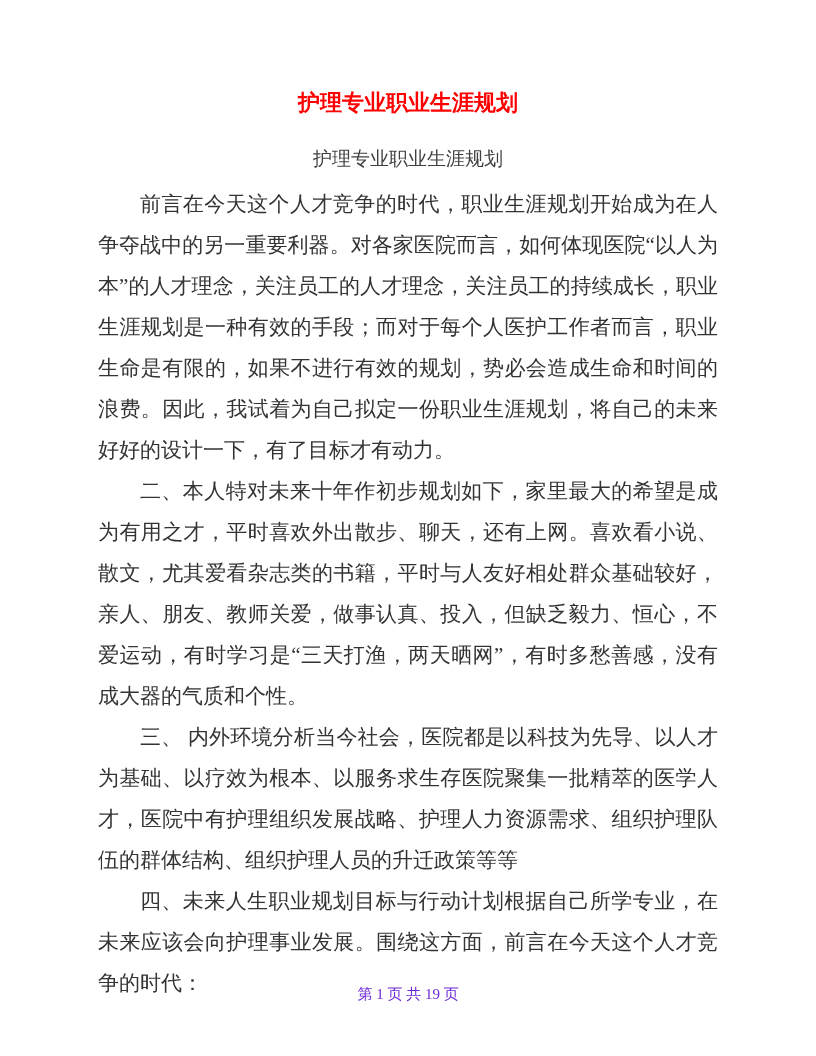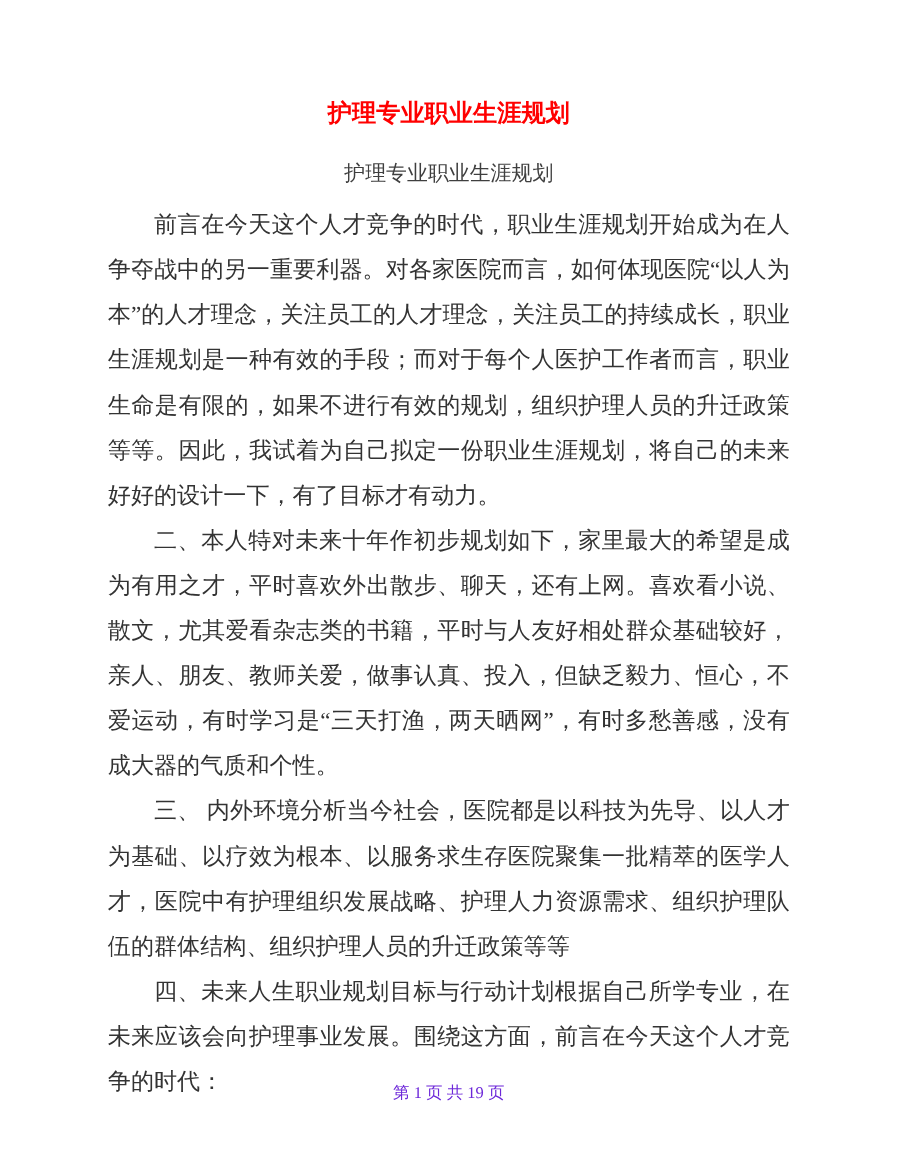--- a/index.html
+++ b/index.html
@@ -58,21 +58,21 @@
   }
 </style>
 </head>
 <body>
 
 <div class="page">
   <div class="content">
     <h1 class="doc-title">护理专业职业生涯规划</h1>
     <h2 class="doc-subtitle">护理专业职业生涯规划</h2>
     <div id="paragraphs">
-        <p class="body-para">前言在今天这个人才竞争的时代，职业生涯规划开始成为在人争夺战中的另一重要利器。对各家医院而言，如何体现医院“以人为本”的人才理念，关注员工的人才理念，关注员工的持续成长，职业生涯规划是一种有效的手段；而对于每个人医护工作者而言，职业生命是有限的，如果不进行有效的规划，组织护理人员的升迁政策等等。因此，我试着为自己拟定一份职业生涯规划，将自己的未来好好的设计一下，有了目标才有动力。</p>
+        <p class="body-para">前言在今天这个人才竞争的时代，职业生涯规划开始成为在人争夺战中的另一重要利器。对各家医院而言，如何体现医院“以人为本”的人才理念，关注员工的人才理念，关注员工的持续成长，职业生涯规划是一种有效的手段；而对于每个人医护工作者而言，职业生命是有限的，如果不进行有效的规划，势必会造成生命和时间的浪费。因此，我试着为自己拟定一份职业生涯规划，将自己的未来好好的设计一下，有了目标才有动力。</p>
         <p class="body-para">二、本人特对未来十年作初步规划如下，家里最大的希望是成为有用之才，平时喜欢外出散步、聊天，还有上网。喜欢看小说、散文，尤其爱看杂志类的书籍，平时与人友好相处群众基础较好，亲人、朋友、教师关爱，做事认真、投入，但缺乏毅力、恒心，不爱运动，有时学习是“三天打渔，两天晒网”，有时多愁善感，没有成大器的气质和个性。</p>
         <p class="body-para">三、 内外环境分析当今社会，医院都是以科技为先导、以人才为基础、以疗效为根本、以服务求生存医院聚集一批精萃的医学人才，医院中有护理组织发展战略、护理人力资源需求、组织护理队伍的群体结构、组织护理人员的升迁政策等等</p>
         <p class="body-para">四、未来人生职业规划目标与行动计划根据自己所学专业，在未来应该会向护理事业发展。围绕这方面，前言在今天这个人才竞争的时代：</p>
         <p class="body-para">1、-学业有成期：</p>
       </div>
   </div>
   <div class="page-footer">第 1 页 共 19 页</div>
 </div>
 
 </body></html>

